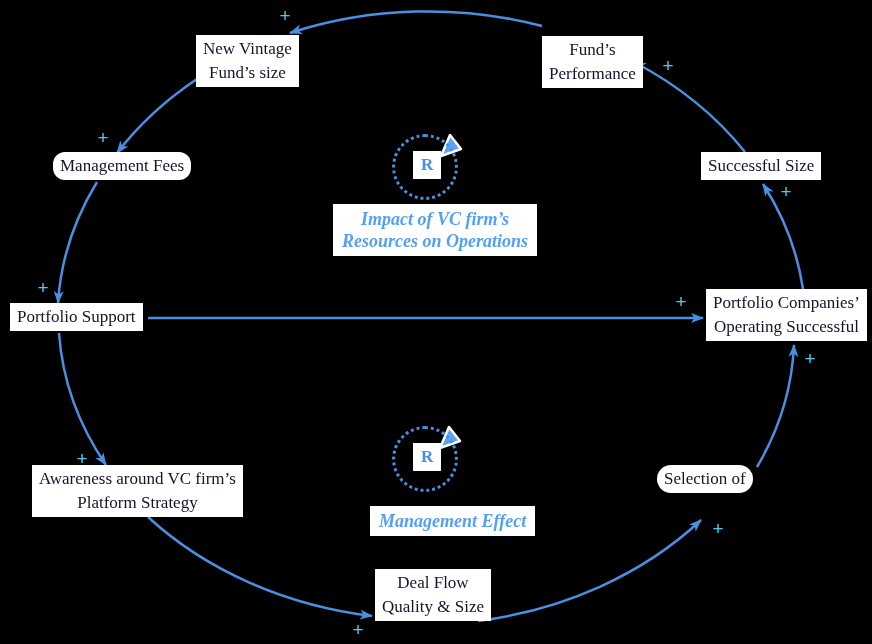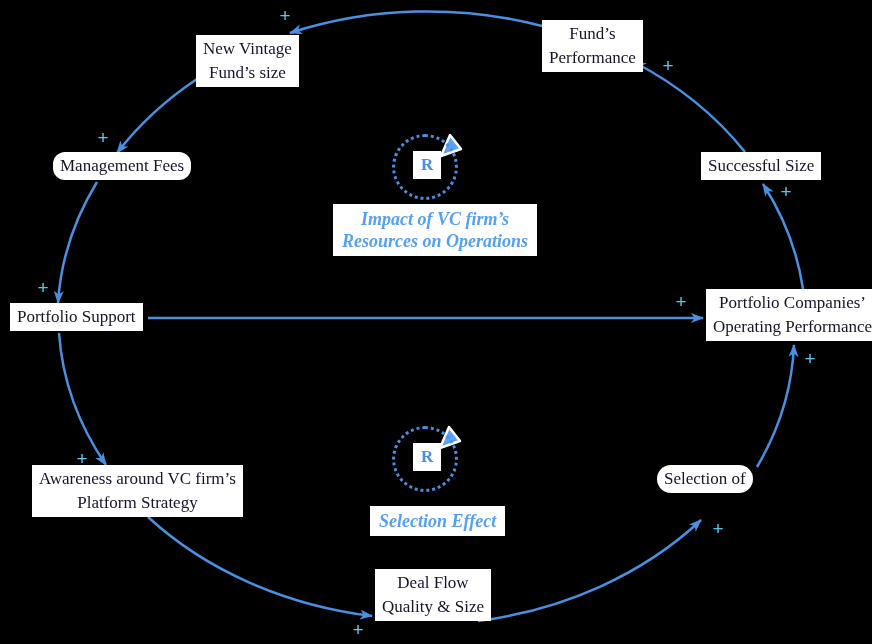--- a/index.html
+++ b/index.html
@@ -62,40 +62,40 @@
       <polygon points="450,135 441,156 461,149"></polygon>
       <polygon points="449,427 440,448 460,441"></polygon>
     </g>
   </svg>
 
   <div class="node" style="left:196px;top:27px;margin-top:8px;">
     <span>New Vintage</span>
     <span>Fund’s size</span>
   </div>
 
-  <div class="node" style="left:542px;top:20px;">
+  <div class="node" style="left:542px;top:36px;">
     <span>Fund’s</span>
     <span>Performance</span>
   </div>
 
   <div class="node" style="left:53px;top:152px;border-radius:12px;">
     <span>Management Fees</span>
   </div>
 
   <div class="node" style="left:701px;top:152px;">
     <span>Successful Size</span>
   </div>
 
   <div class="node" style="left:10px;top:303px;">
     <span>Portfolio Support</span>
   </div>
 
   <div class="node" style="left:706px;top:289px;">
     <span>Portfolio Companies’</span>
-    <span>Operating Performance</span>
+    <span>Operating Successful</span>
   </div>
 
   <div class="node" style="left:32px;top:465px;">
     <span>Awareness around VC firm’s</span>
     <span>Platform Strategy</span>
   </div>
 
   <div class="node" style="left:657px;top:465px;border-radius:18px;">
     <span>Selection of</span>
   </div>
@@ -108,21 +108,21 @@
   <div class="loop-circle" style="left:392px;top:134px;"></div>
   <div class="loop-r" style="left:413px;top:151px;">R</div>
   <div class="loop-label" style="left:333px;top:204px;">
     <span>Impact of VC firm’s</span>
     <span>Resources on Operations</span>
   </div>
 
   <div class="loop-circle" style="left:392px;top:426px;"></div>
   <div class="loop-r" style="left:413px;top:443px;">R</div>
   <div class="loop-label" style="left:370px;top:506px;">
-    <span>Selection Effect</span>
+    <span>Management Effect</span>
   </div>
 
   <span class="polarity" style="left:285px;top:15px;">+</span>
   <span class="polarity" style="left:103px;top:137px;">+</span>
   <span class="polarity" style="left:43px;top:287px;">+</span>
   <span class="polarity" style="left:681px;top:301px;">+</span>
   <span class="polarity" style="left:82px;top:458px;">+</span>
   <span class="polarity" style="left:358px;top:629px;">+</span>
   <span class="polarity" style="left:718px;top:528px;">+</span>
   <span class="polarity" style="left:810px;top:358px;">+</span>

